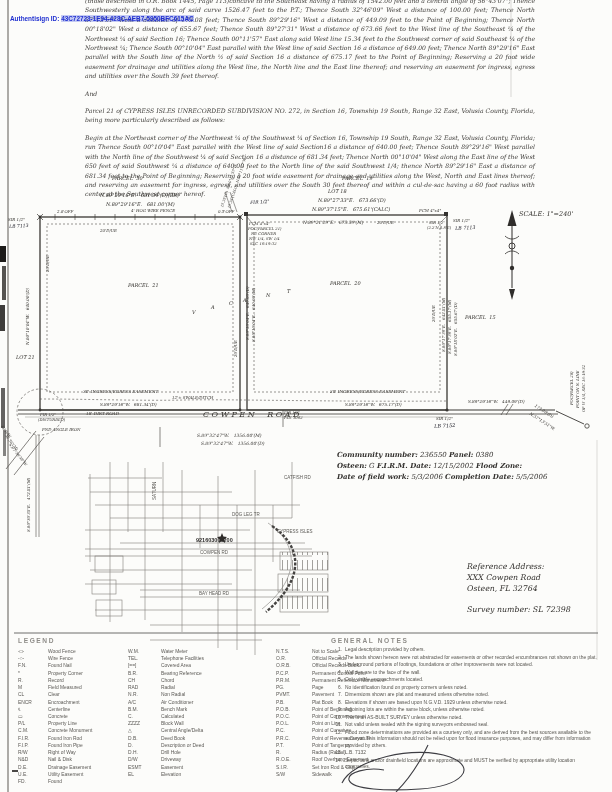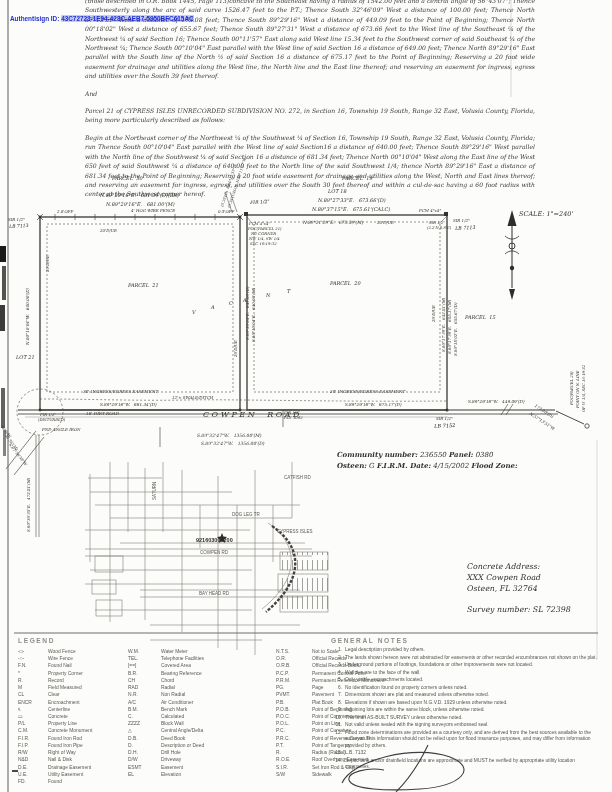--- a/index.html
+++ b/index.html
@@ -237,26 +237,27 @@
       <div class="plabel mapb" style="left: 196px; top: 538px; font-size: 5.5px;">921603000200</div>
       <div class="plabel map" style="left: 200px; top: 551px; font-size: 4.5px;">COWPEN RD</div>
       <div class="plabel map" style="left: 277px; top: 530px; font-size: 4.5px;">CYPRESS ISLES</div>
       <div class="plabel map" style="left: 199px; top: 592px; font-size: 4.5px;">BAY HEAD RD</div>
       <div class="plabel map" style="left: 153px; top: 500px; font-size: 4.5px; transform: rotate(-90deg);">SATURN</div>
     </div>
 
   <div class="flood">
     <div id="flood-lines">
         <div><span class="fb">Community number:</span><span> 236550 </span><span class="fb">Panel:</span><span> 0380</span></div>
-        <div><span class="fb">Osteen:</span><span> G </span><span class="fb">F.I.R.M. Date:</span><span> 4/15/2002 </span><span class="fb">Flood Zone:</span></div>
+        <div><span class="fb">Osteen:</span><span> G </span><span class="fb">F.I.R.M. Date:</span><span> 12/15/2002 </span><span class="fb">Flood Zone:</span></div>
+        <div><span class="fb">Date of field work:</span><span> 5/3/2006 </span><span class="fb">Completion Date:</span><span> 5/5/2006</span></div>
       </div>
   </div>
 
   <div class="addr">
-    <div>Concrete Address:</div>
+    <div>Reference Address:</div>
     <div>XXX Cowpen Road</div>
     <div>Osteen, FL 32764</div>
     <div class="survey">Survey number: SL 72398</div>
   </div>
 
   <div class="sec-head" style="left:18px;top:637px">LEGEND</div>
   <div class="legend-cols" id="legend-cols">
       <div class="legend-col" style="left: 18px;">
         <div class="legend-row"><span class="abbr" style="width: 30px;">-□-</span><span>Wood Fence</span></div>
         <div class="legend-row"><span class="abbr" style="width: 30px;">-○-</span><span>Wire Fence</span></div>

